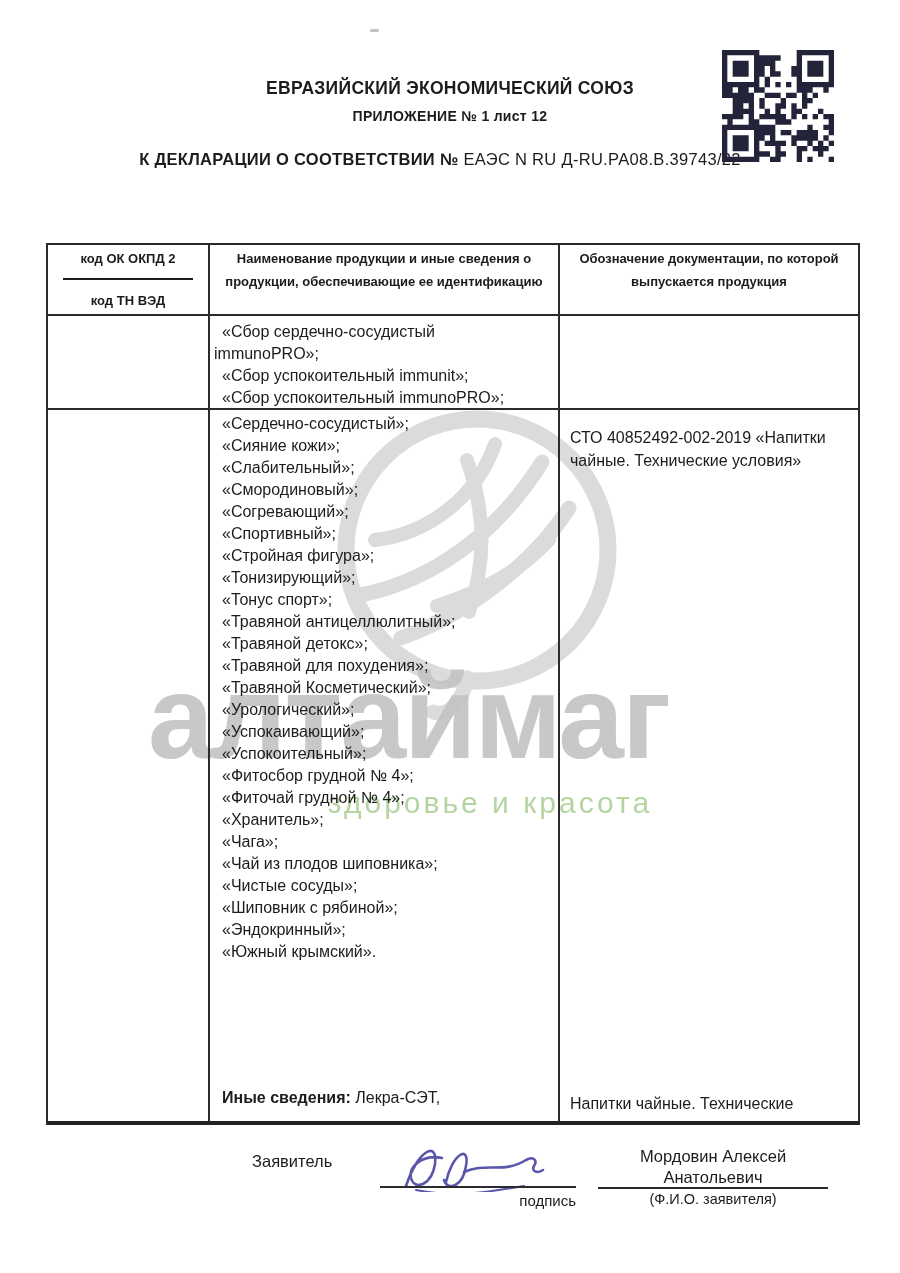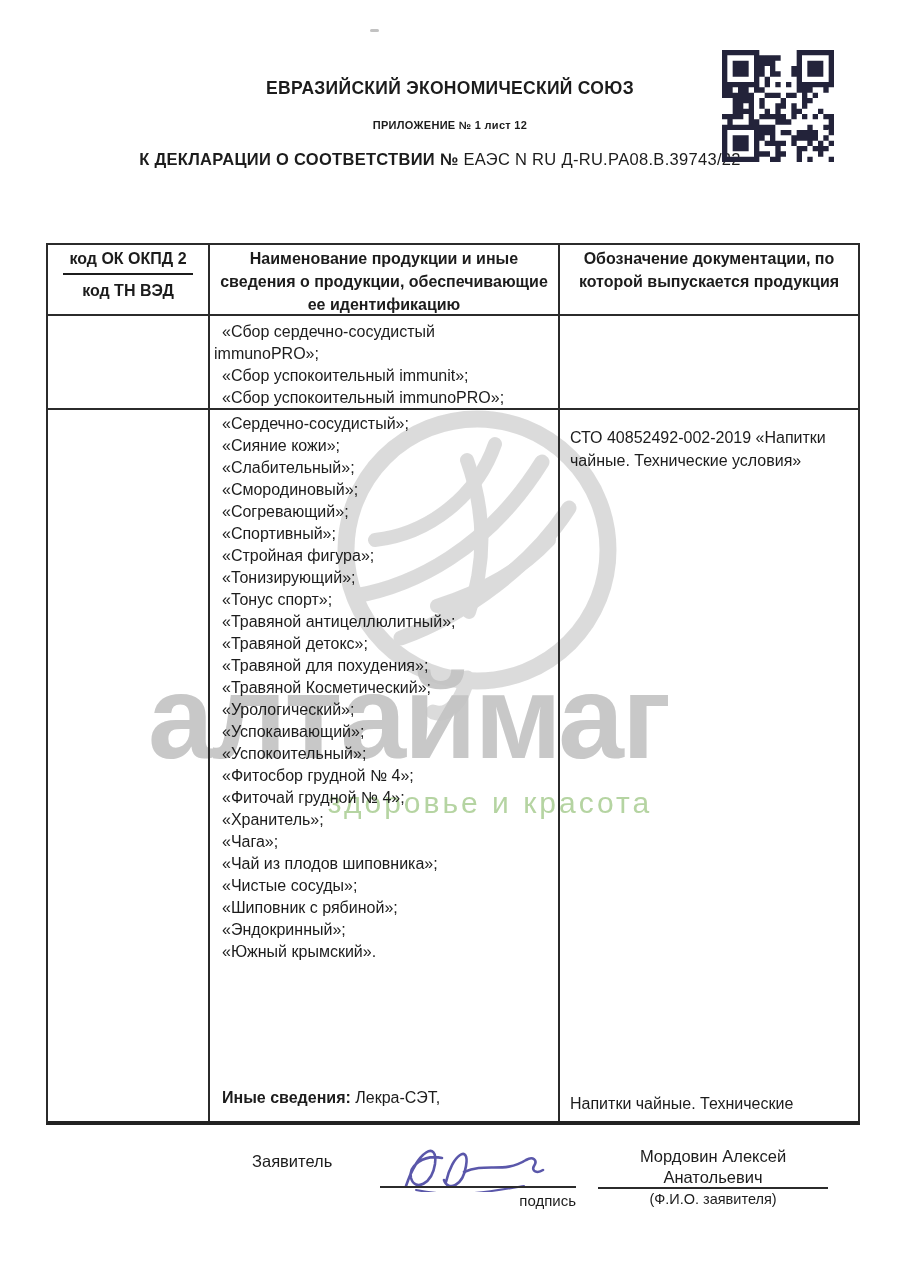--- a/index.html
+++ b/index.html
@@ -2,21 +2,21 @@
 <html><head>
 <meta charset="utf-8">
 <style>
   html,body{margin:0;padding:0;background:#ffffff;}
   .page{position:relative;width:900px;height:1273px;background:#ffffff;overflow:hidden;
         font-family:"Liberation Sans",sans-serif;color:#1c1c1c;}
   
   .hdr-line{position:absolute;left:40px;width:820px;text-align:center;font-weight:bold;
             letter-spacing:.3px;color:#1c1c1c;}
   .hdr-union{top:78px;font-size:17.5px;}
-  .hdr-annex{top:119px;font-size:11px;}
+  .hdr-annex{top:108px;font-size:14px;}
   .hdr-decl{top:150px;font-size:16.5px;left:20px;width:840px;}
   .hdr-decl .decl-num{font-weight:normal;}
   .scan-dash{position:absolute;left:370px;top:29px;width:9px;height:3px;background:#9a9a9a;
              border-radius:2px;opacity:.6;}
   
   .qr{position:absolute;left:722px;top:50px;width:112px;height:112px;}
   
   .watermark{position:absolute;left:0;top:0;width:890px;height:1273px;z-index:0;pointer-events:none;border-radius:27px;}
   .wm-emblem{position:absolute;left:317px;top:400px;width:320px;height:340px;opacity:.55;}
   .wm-brand{position:absolute;left:148px;top:658px;width:610px;font-size:118px;font-weight:bold;
@@ -25,22 +25,22 @@
               color:#a9cd92;letter-spacing:3px;opacity:.85;}
   
   .tbl{position:absolute;left:46px;top:243px;width:814px;height:882px;z-index:1;
        display:grid;grid-template-columns:162px 350px 1fr;grid-template-rows:71px 94px 1fr;
        border:2px solid #2b2b2b;border-bottom:4px solid #222;box-sizing:border-box;
        background:transparent;}
   .cell{border-right:2px solid #2b2b2b;border-bottom:2px solid #2b2b2b;box-sizing:border-box;
         font-size:16px;line-height:22px;position:relative;}
   .cell.last-col{border-right:none;}
   .cell.last-row{border-bottom:none;}
-  .th{display:flex;flex-direction:column;align-items:center;justify-content:flex-start;
-      text-align:center;font-weight:bold;font-size:16px;line-height:23px;padding:2px 6px;}
+  .th{display:flex;flex-direction:column;align-items:center;justify-content:space-between;
+      text-align:center;font-weight:bold;font-size:13px;line-height:23px;padding:2px 6px;}
   .code-divider{display:block;width:130px;border-bottom:2px solid #1c1c1c;margin:3px 0 4px 0;}
   .cell-products{padding:5px 22px 4px 4px;}
   .cell-products-r2{padding:3px 10px 4px 4px;}
   .prod-line{text-indent:8px;white-space:normal;max-width:300px;}
   .other-info{position:absolute;left:12px;bottom:12px;font-size:16px;}
   .other-info b{font-weight:bold;}
   .doc-ref{padding:16px 10px 0 10px;max-width:282px;font-size:16px;line-height:23px;}
   .doc-ref-bottom{position:absolute;left:10px;bottom:6px;font-size:16px;}
   
   .applicant-label{position:absolute;left:252px;top:1152px;font-size:16.5px;}

